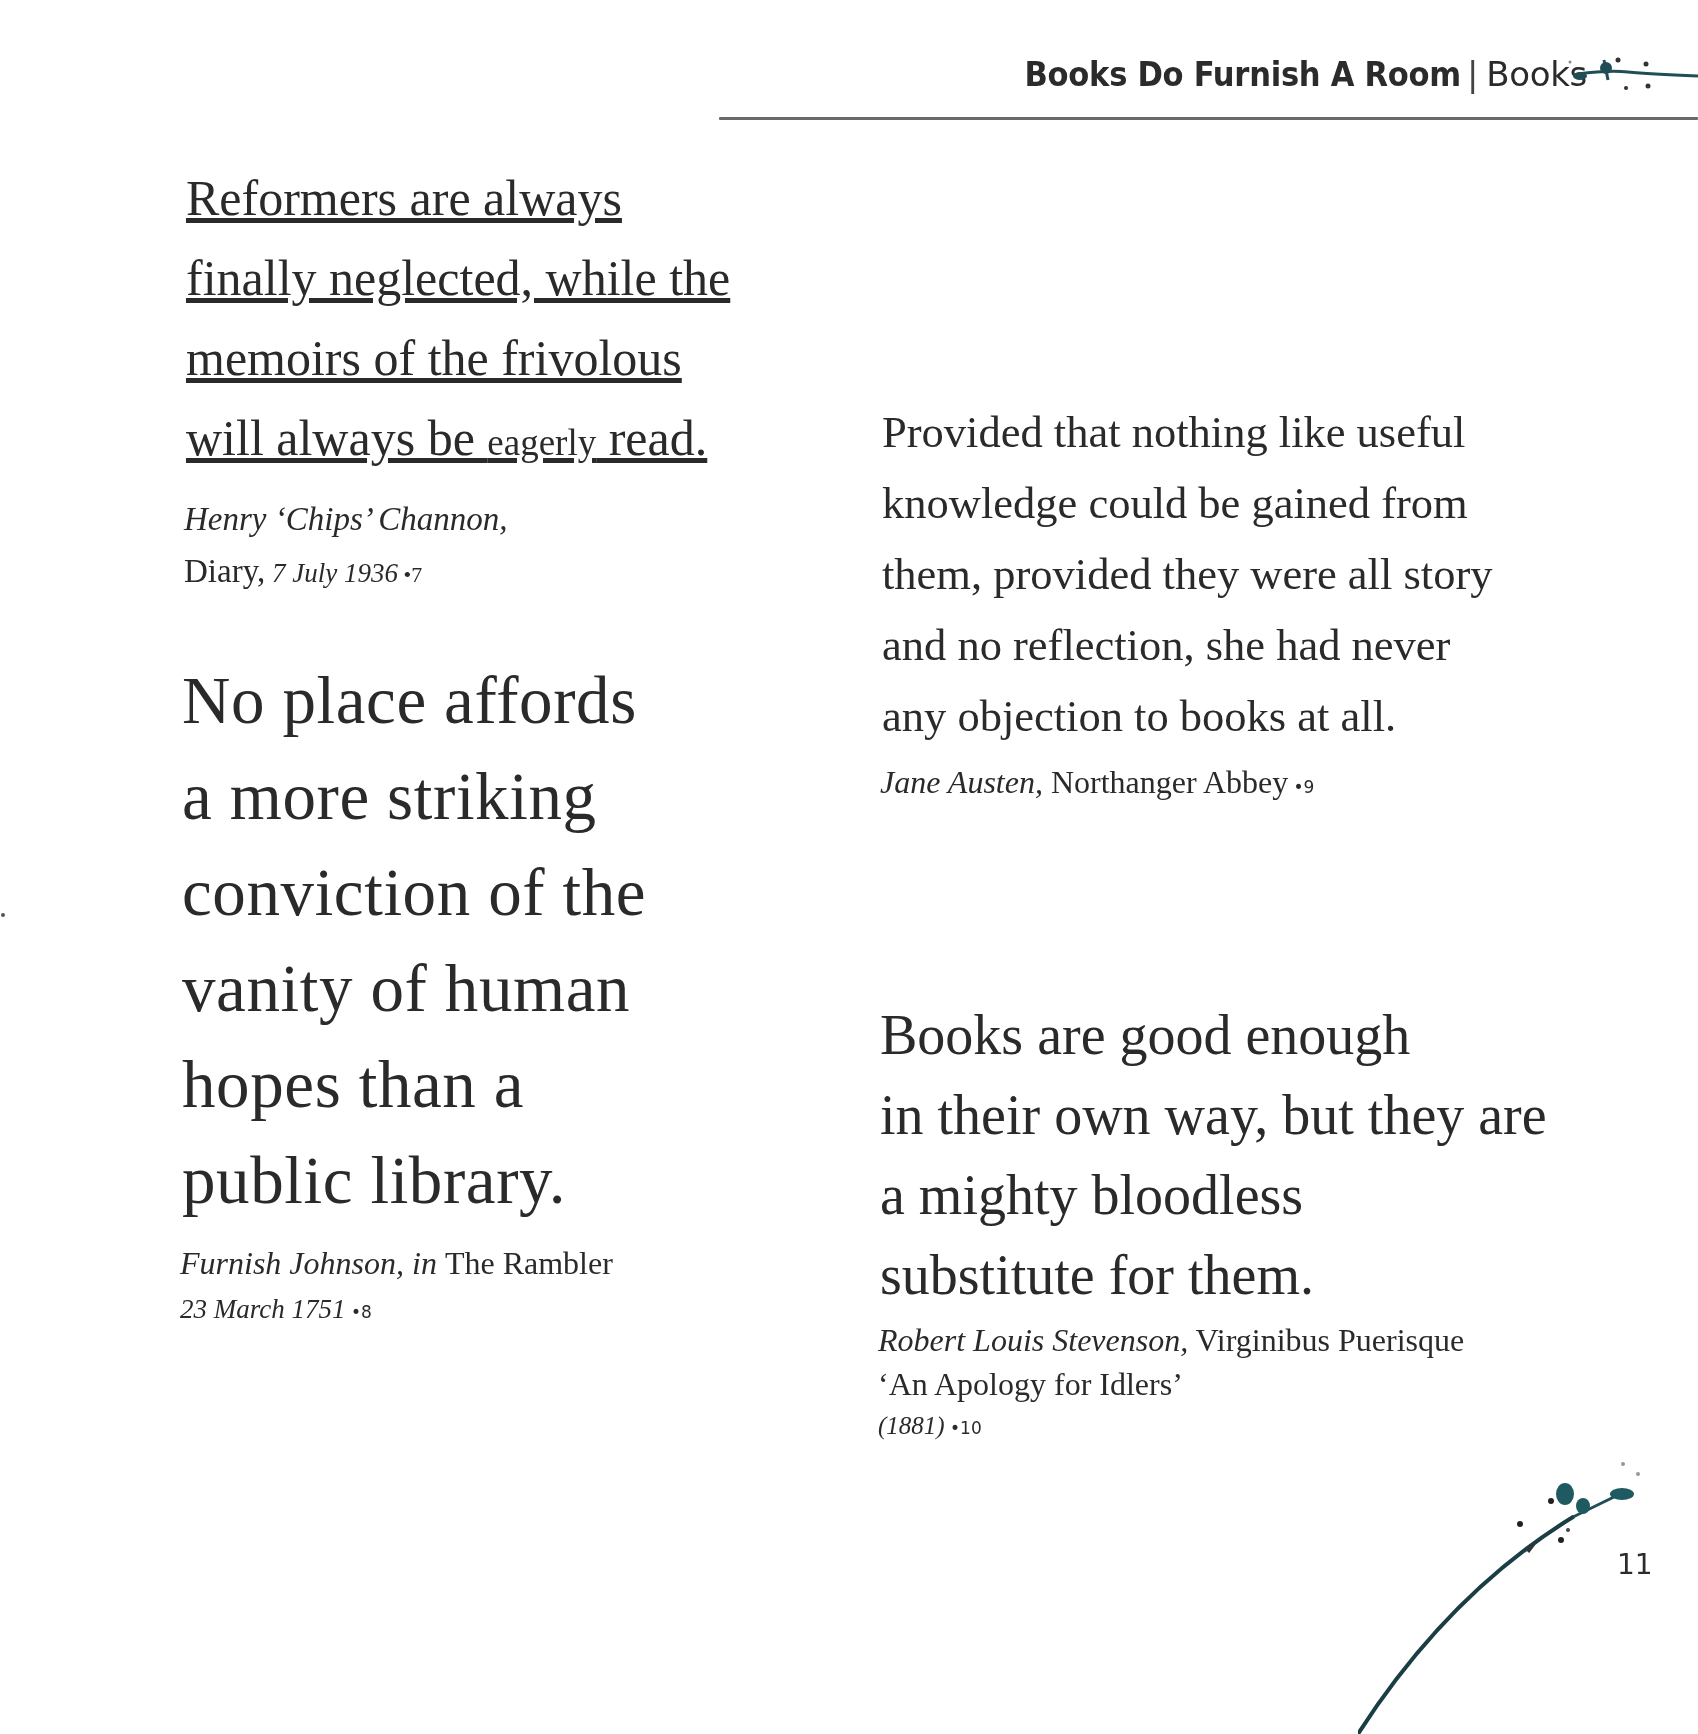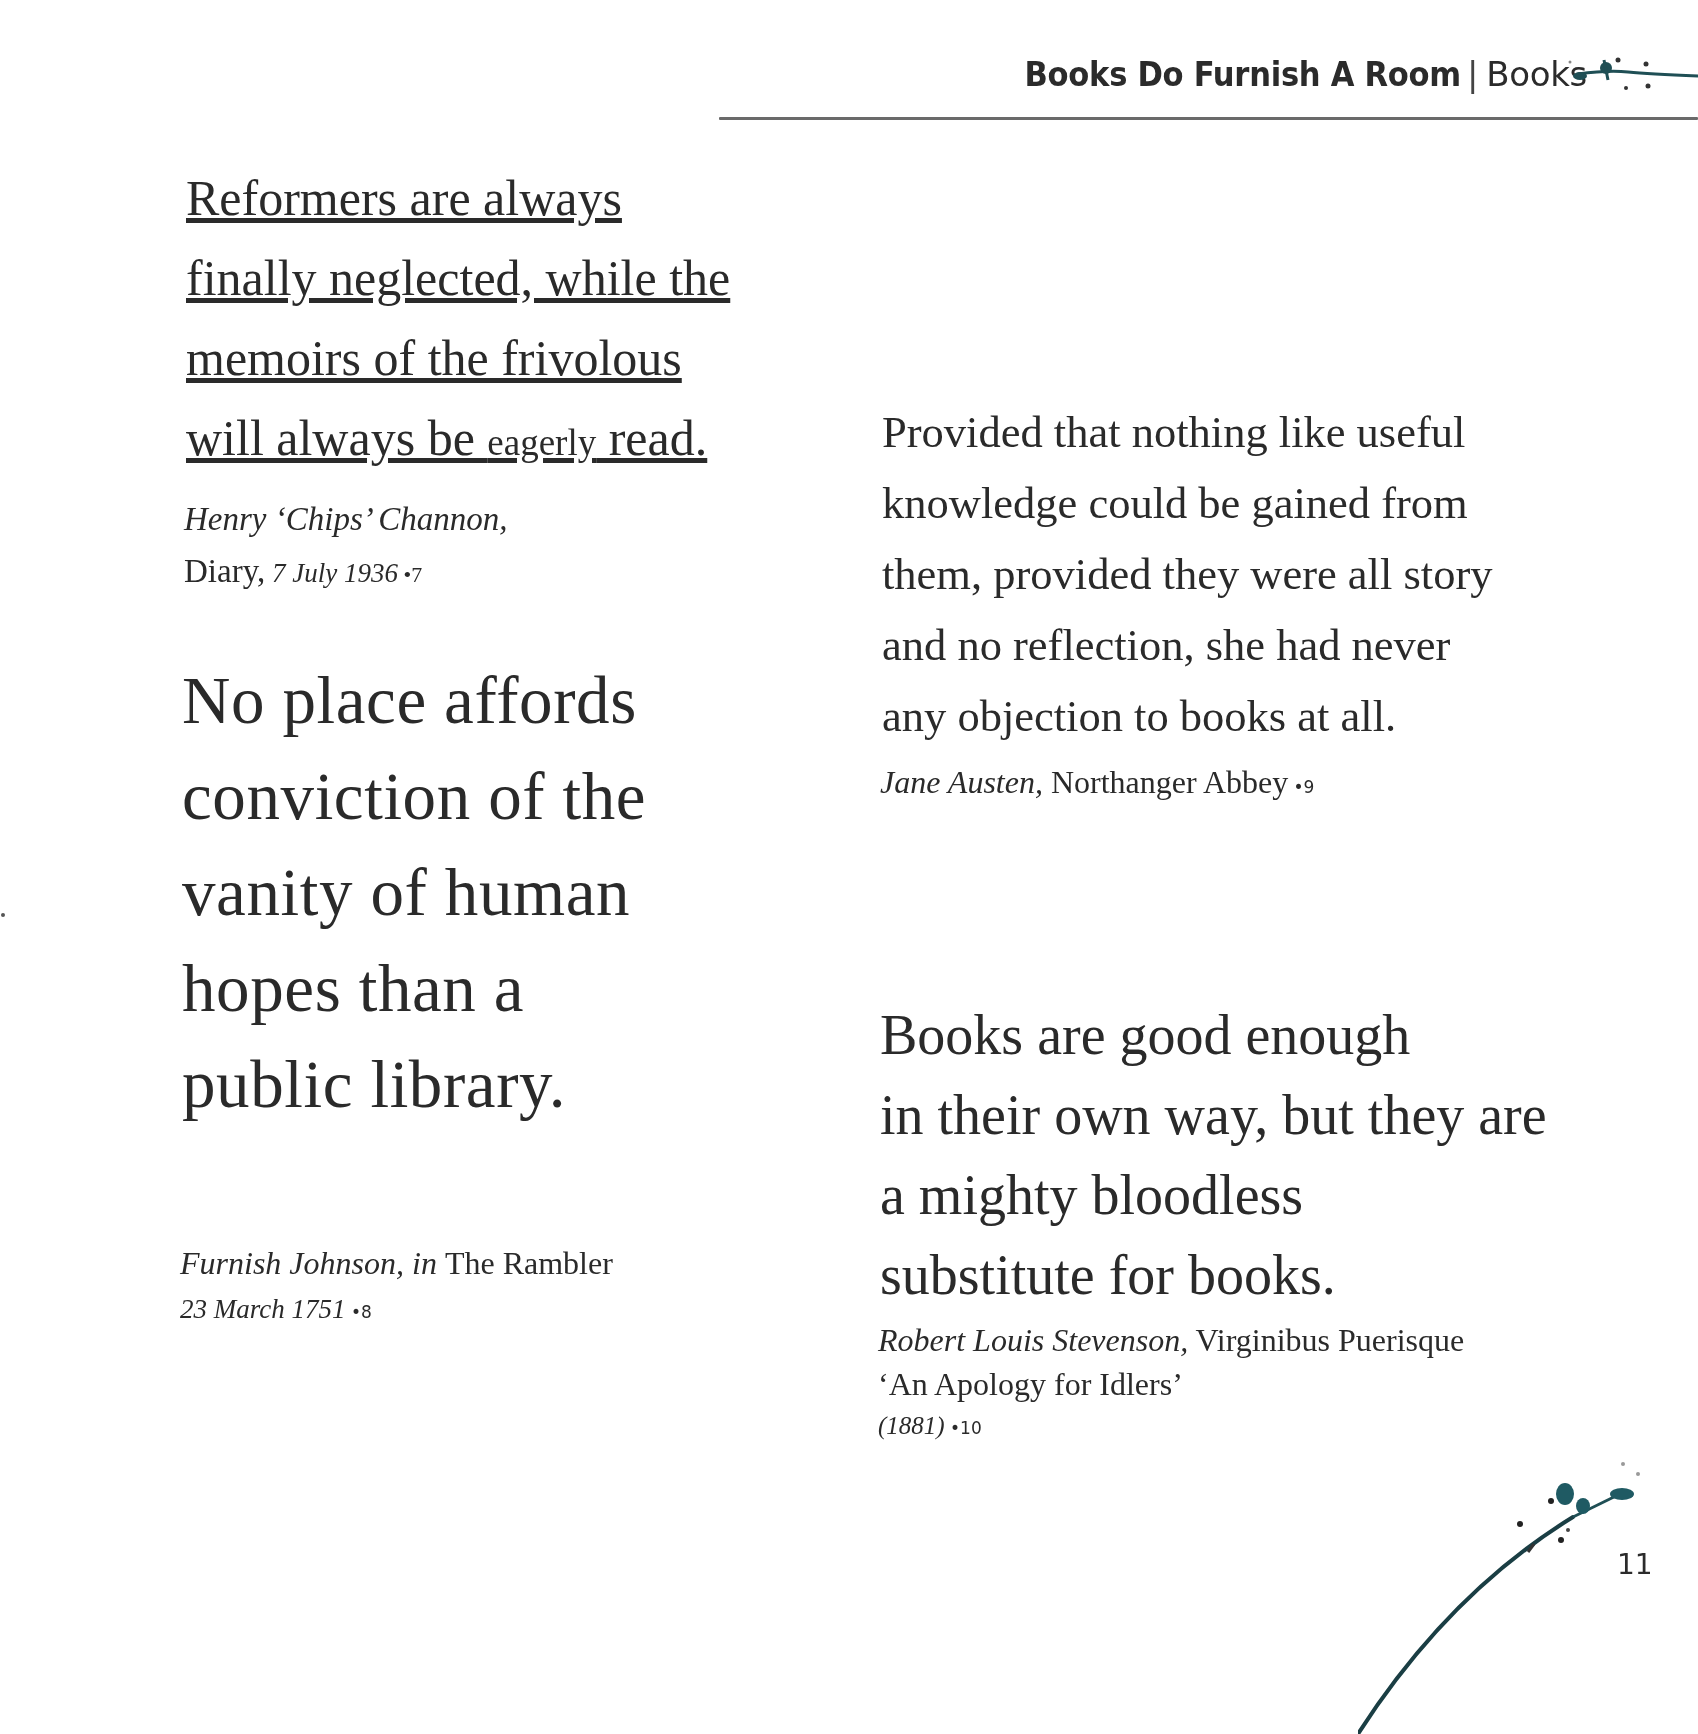--- a/index.html
+++ b/index.html
@@ -67,20 +67,21 @@
   <div>memoirs of the frivolous</div>
   <div><span>will always be </span><span class="small">eagerly</span><span> read.</span></div>
 </div>
 <div class="attr a1 serif">
   <div class="it">Henry ‘Chips’ Channon,</div>
   <div><span>Diary,</span><span class="it" style="font-size:27px"> 7 July 1936</span><span class="note it" style="font-family:'Liberation Serif',serif;font-size:22px"> •7</span></div>
 </div>
 
 <div class="quote q2 serif">
   <div>No place affords</div>
+  <div>a more striking</div>
   <div>conviction of the</div>
   <div>vanity of human</div>
   <div>hopes than a</div>
   <div>public library.</div>
 </div>
 <div class="attr a2 serif">
   <div><span class="it">Furnish Johnson,</span><span class="it"> in </span><span>The Rambler</span></div>
   <div class="line2"><span class="it">23 March 1751</span><span class="note"> •8</span></div>
 </div>
 
@@ -92,21 +93,21 @@
   <div>any objection to books at all.</div>
 </div>
 <div class="attr a3 serif">
   <div><span class="it">Jane Austen,</span><span> Northanger Abbey</span><span class="note"> •9</span></div>
 </div>
 
 <div class="quote q4 serif">
   <div>Books are good enough</div>
   <div>in their own way, but they are</div>
   <div>a mighty bloodless</div>
-  <div>substitute for books.</div>
+  <div>substitute for them.</div>
 </div>
 <div class="attr a4 serif">
   <div><span class="it">Robert Louis Stevenson,</span><span> Virginibus Puerisque</span></div>
   <div>‘An Apology for Idlers’</div>
   <div class="line3"><span class="it">(1881)</span><span class="note"> •10</span></div>
 </div>
 
 <svg class="deco deco-bottom" viewBox="0 0 340 290">
   <path d="M0 290 Q90 150 215 73" stroke="#1a3e44" stroke-width="4" fill="none" stroke-linecap="round"></path>
   <path d="M215 73 L262 50" stroke="#1f4f55" stroke-width="3" fill="none"></path>

